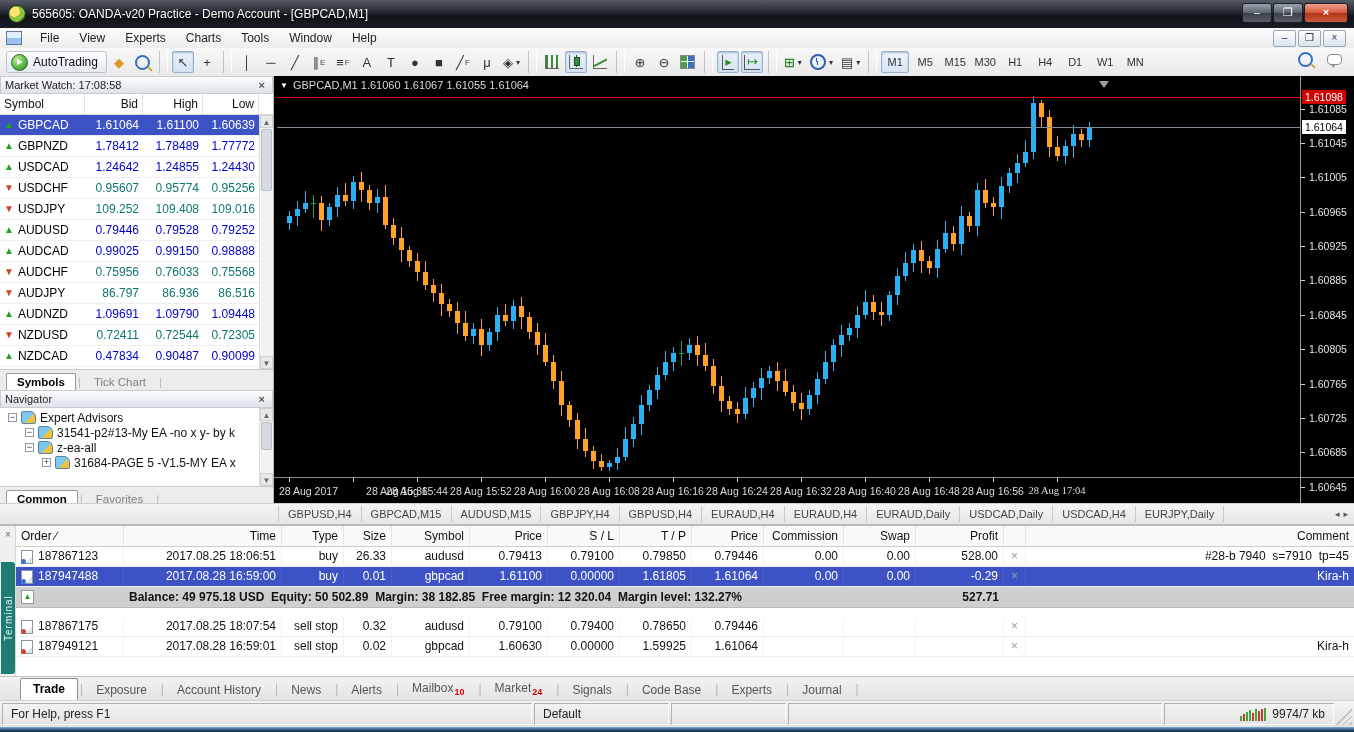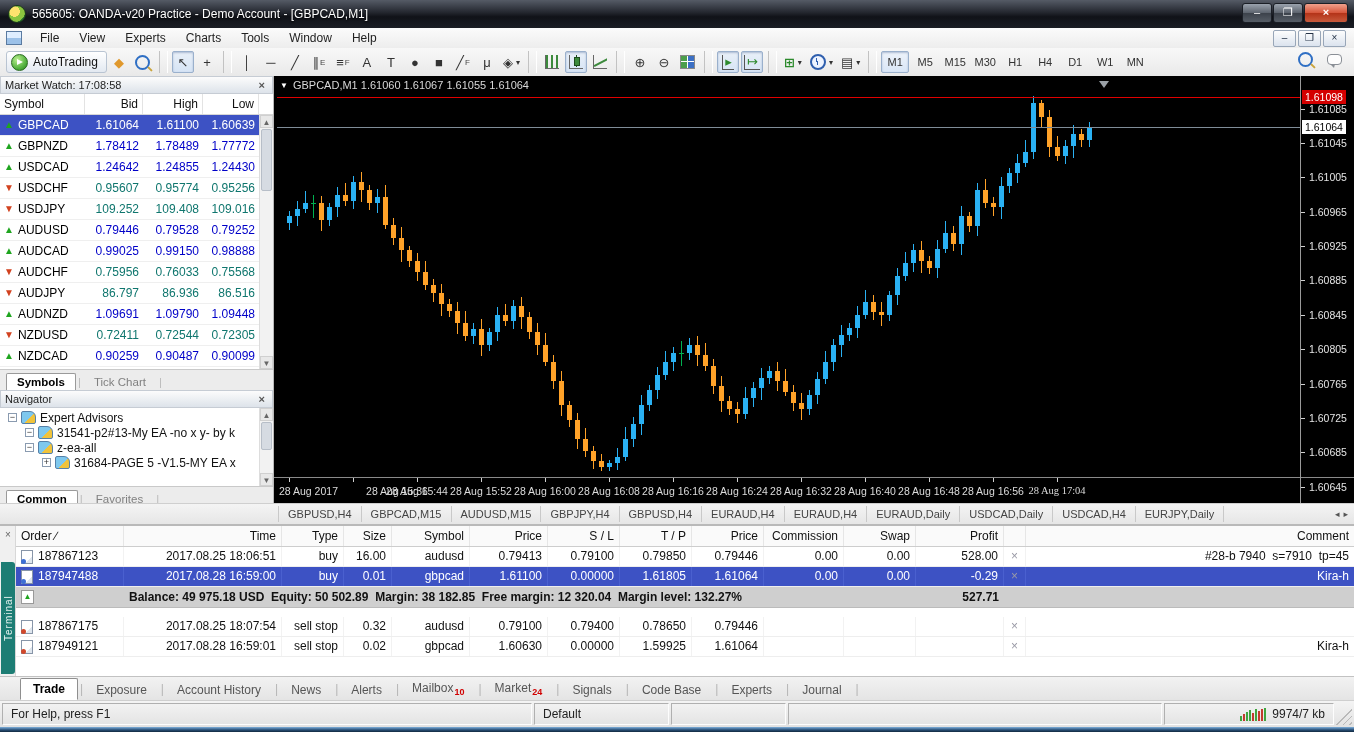--- a/index.html
+++ b/index.html
@@ -434,21 +434,21 @@
         </div>
         <div class="clr-down">0.72411</div>
         <div class="clr-down">0.72544</div>
         <div class="clr-down">0.72305</div>
       </div>
       <div class="mw-row">
         <div class="mw-sym">
           <span class="mw-arrow up">▲</span>
           <span>NZDCAD</span>
         </div>
-        <div class="clr-up">0.90259</div>
+        <div class="clr-up">0.47834</div>
         <div class="clr-up">0.90487</div>
         <div class="clr-up">0.90099</div>
       </div>
       <div class="mw-row">
         <div class="mw-sym">
           <span>NZDCHF</span>
         </div>
         <div class="clr-down">0.69230</div>
         <div class="clr-down">0.69353</div>
         <div class="clr-down">0.68956</div>
@@ -803,21 +803,21 @@
       <div>Swap</div>
       <div>Profit</div>
       <div></div>
       <div>Comment</div>
     </div>
   <div id="term-body">
       <div class="t-grid t-row">
         <div class="t-ordercell"><span class="doc-ico buy"></span><span>187867123</span></div>
         <div>2017.08.25 18:06:51</div>
         <div>buy</div>
-        <div>16.00</div>
+        <div>26.33</div>
         <div>audusd</div>
         <div>0.79413</div>
         <div>0.79100</div>
         <div>0.79850</div>
         <div>0.79446</div>
         <div>0.00</div>
         <div>0.00</div>
         <div>528.00</div>
         <div class="t-close">×</div>
         <div>#28-b 7940  s=7910  tp=45</div>

